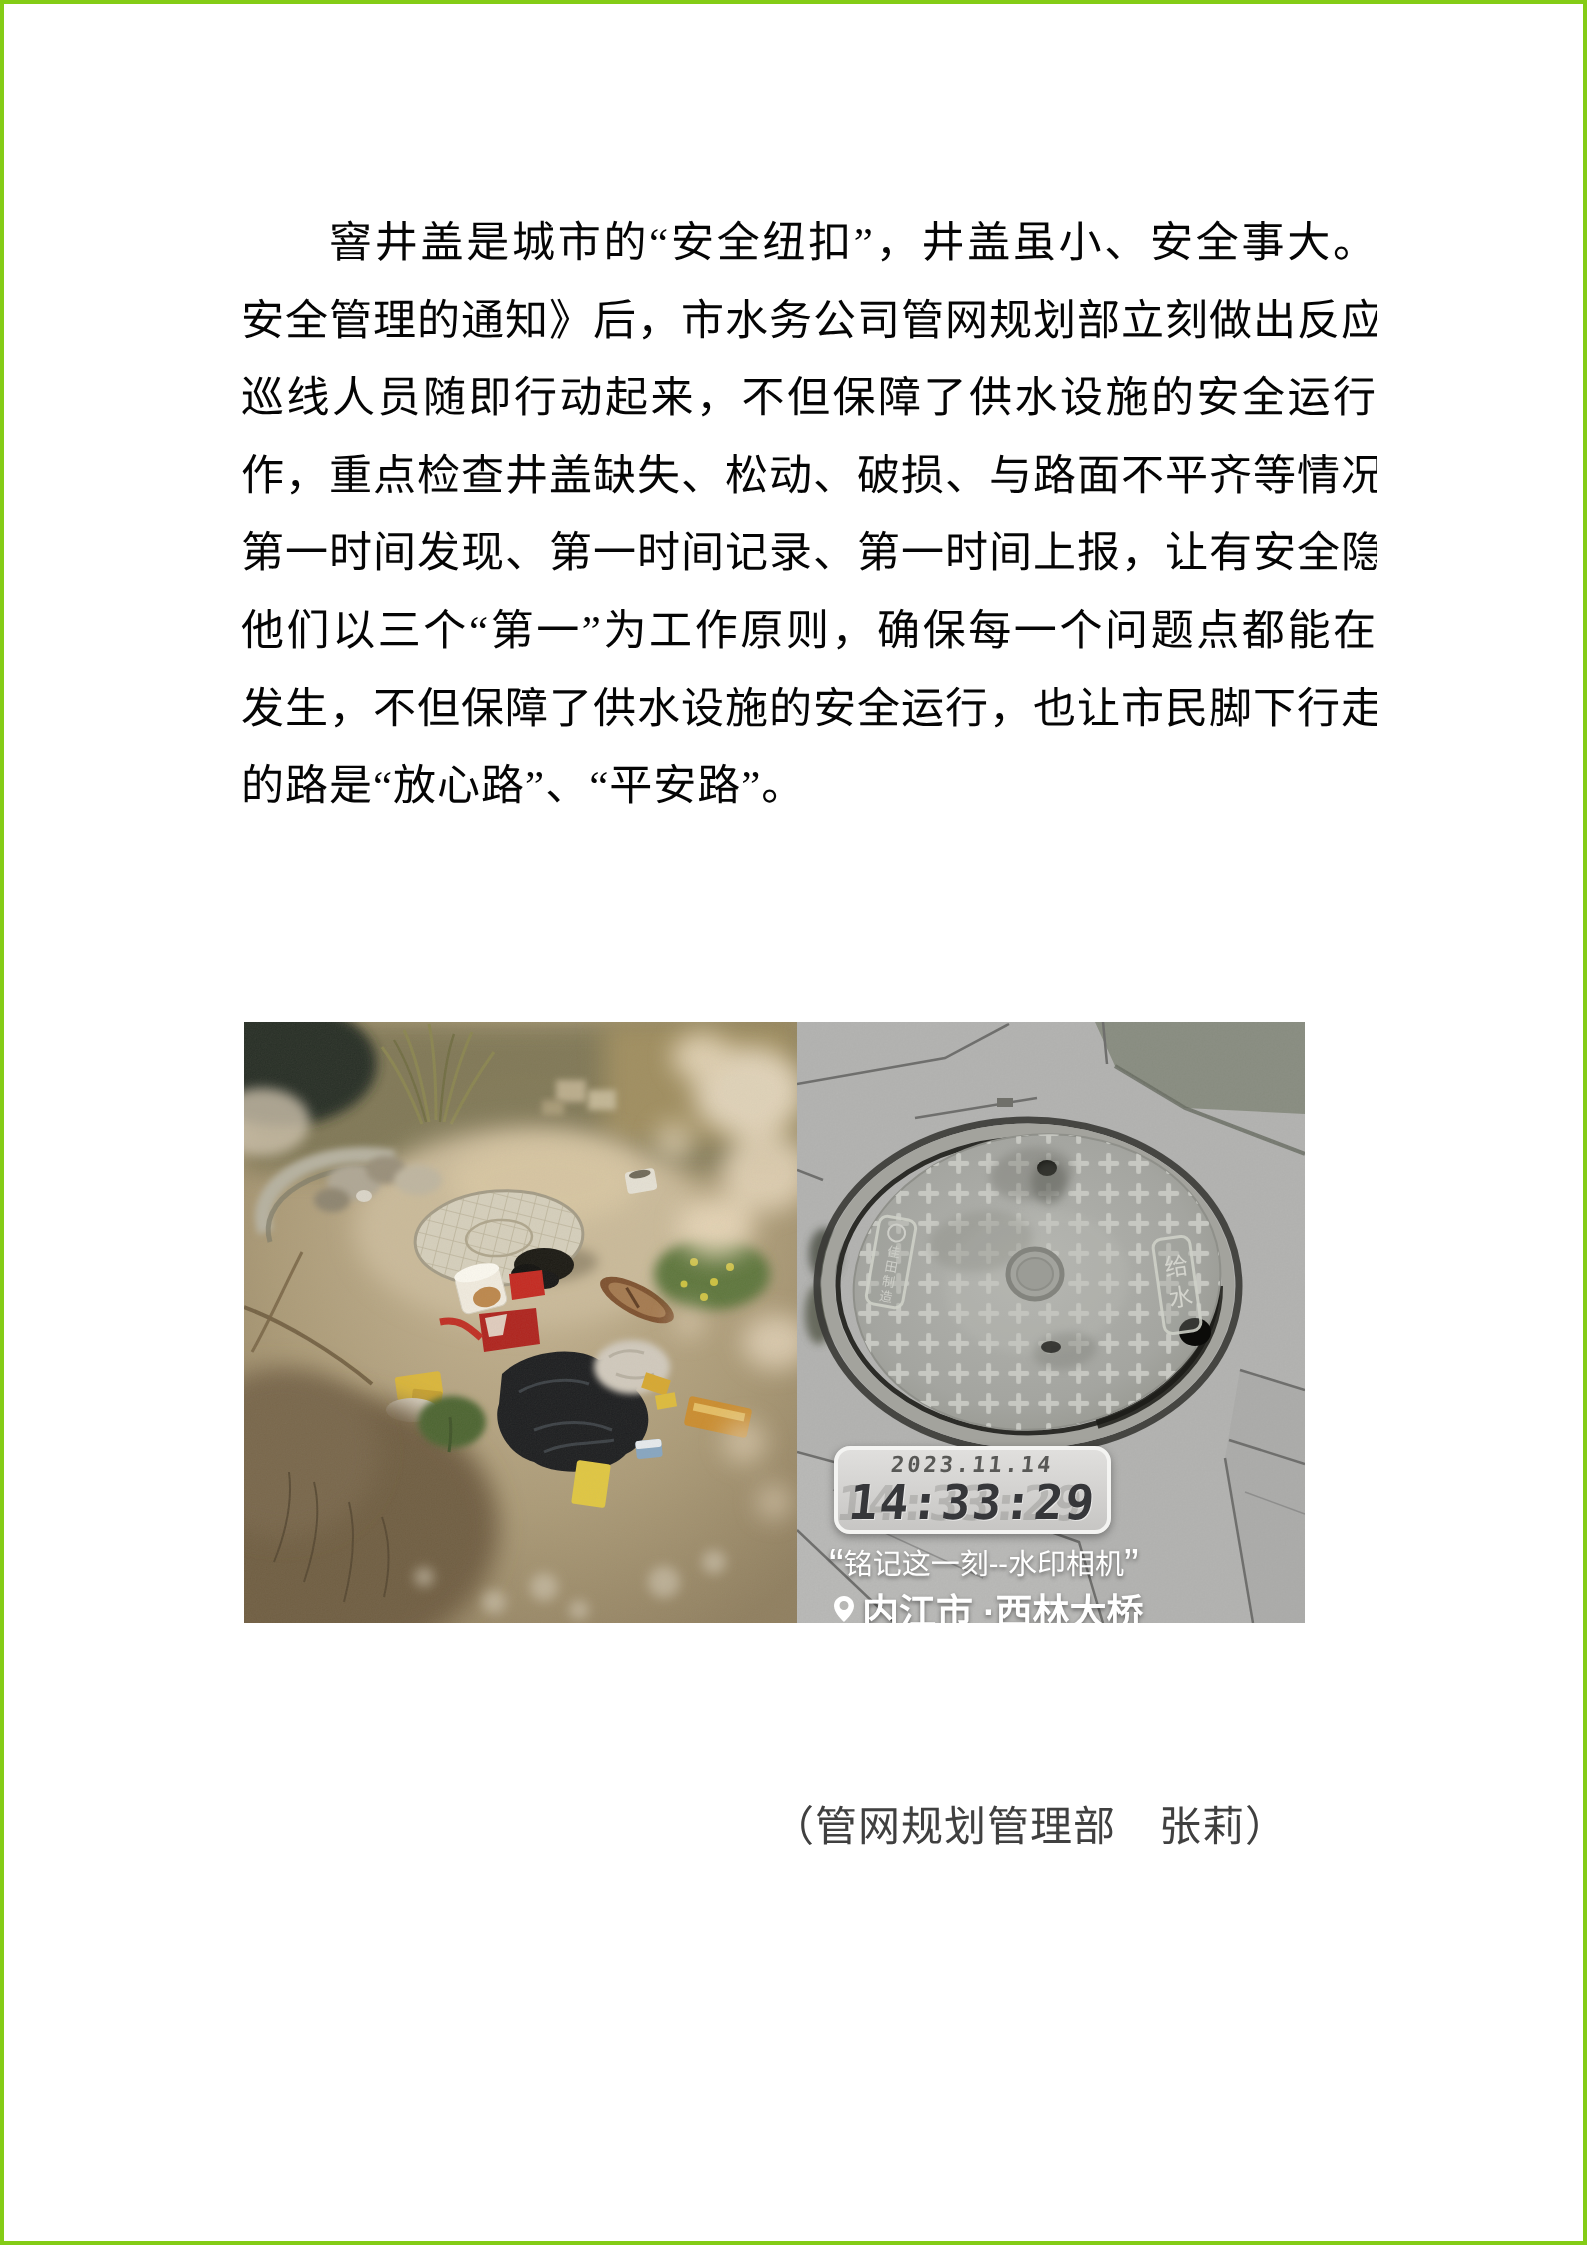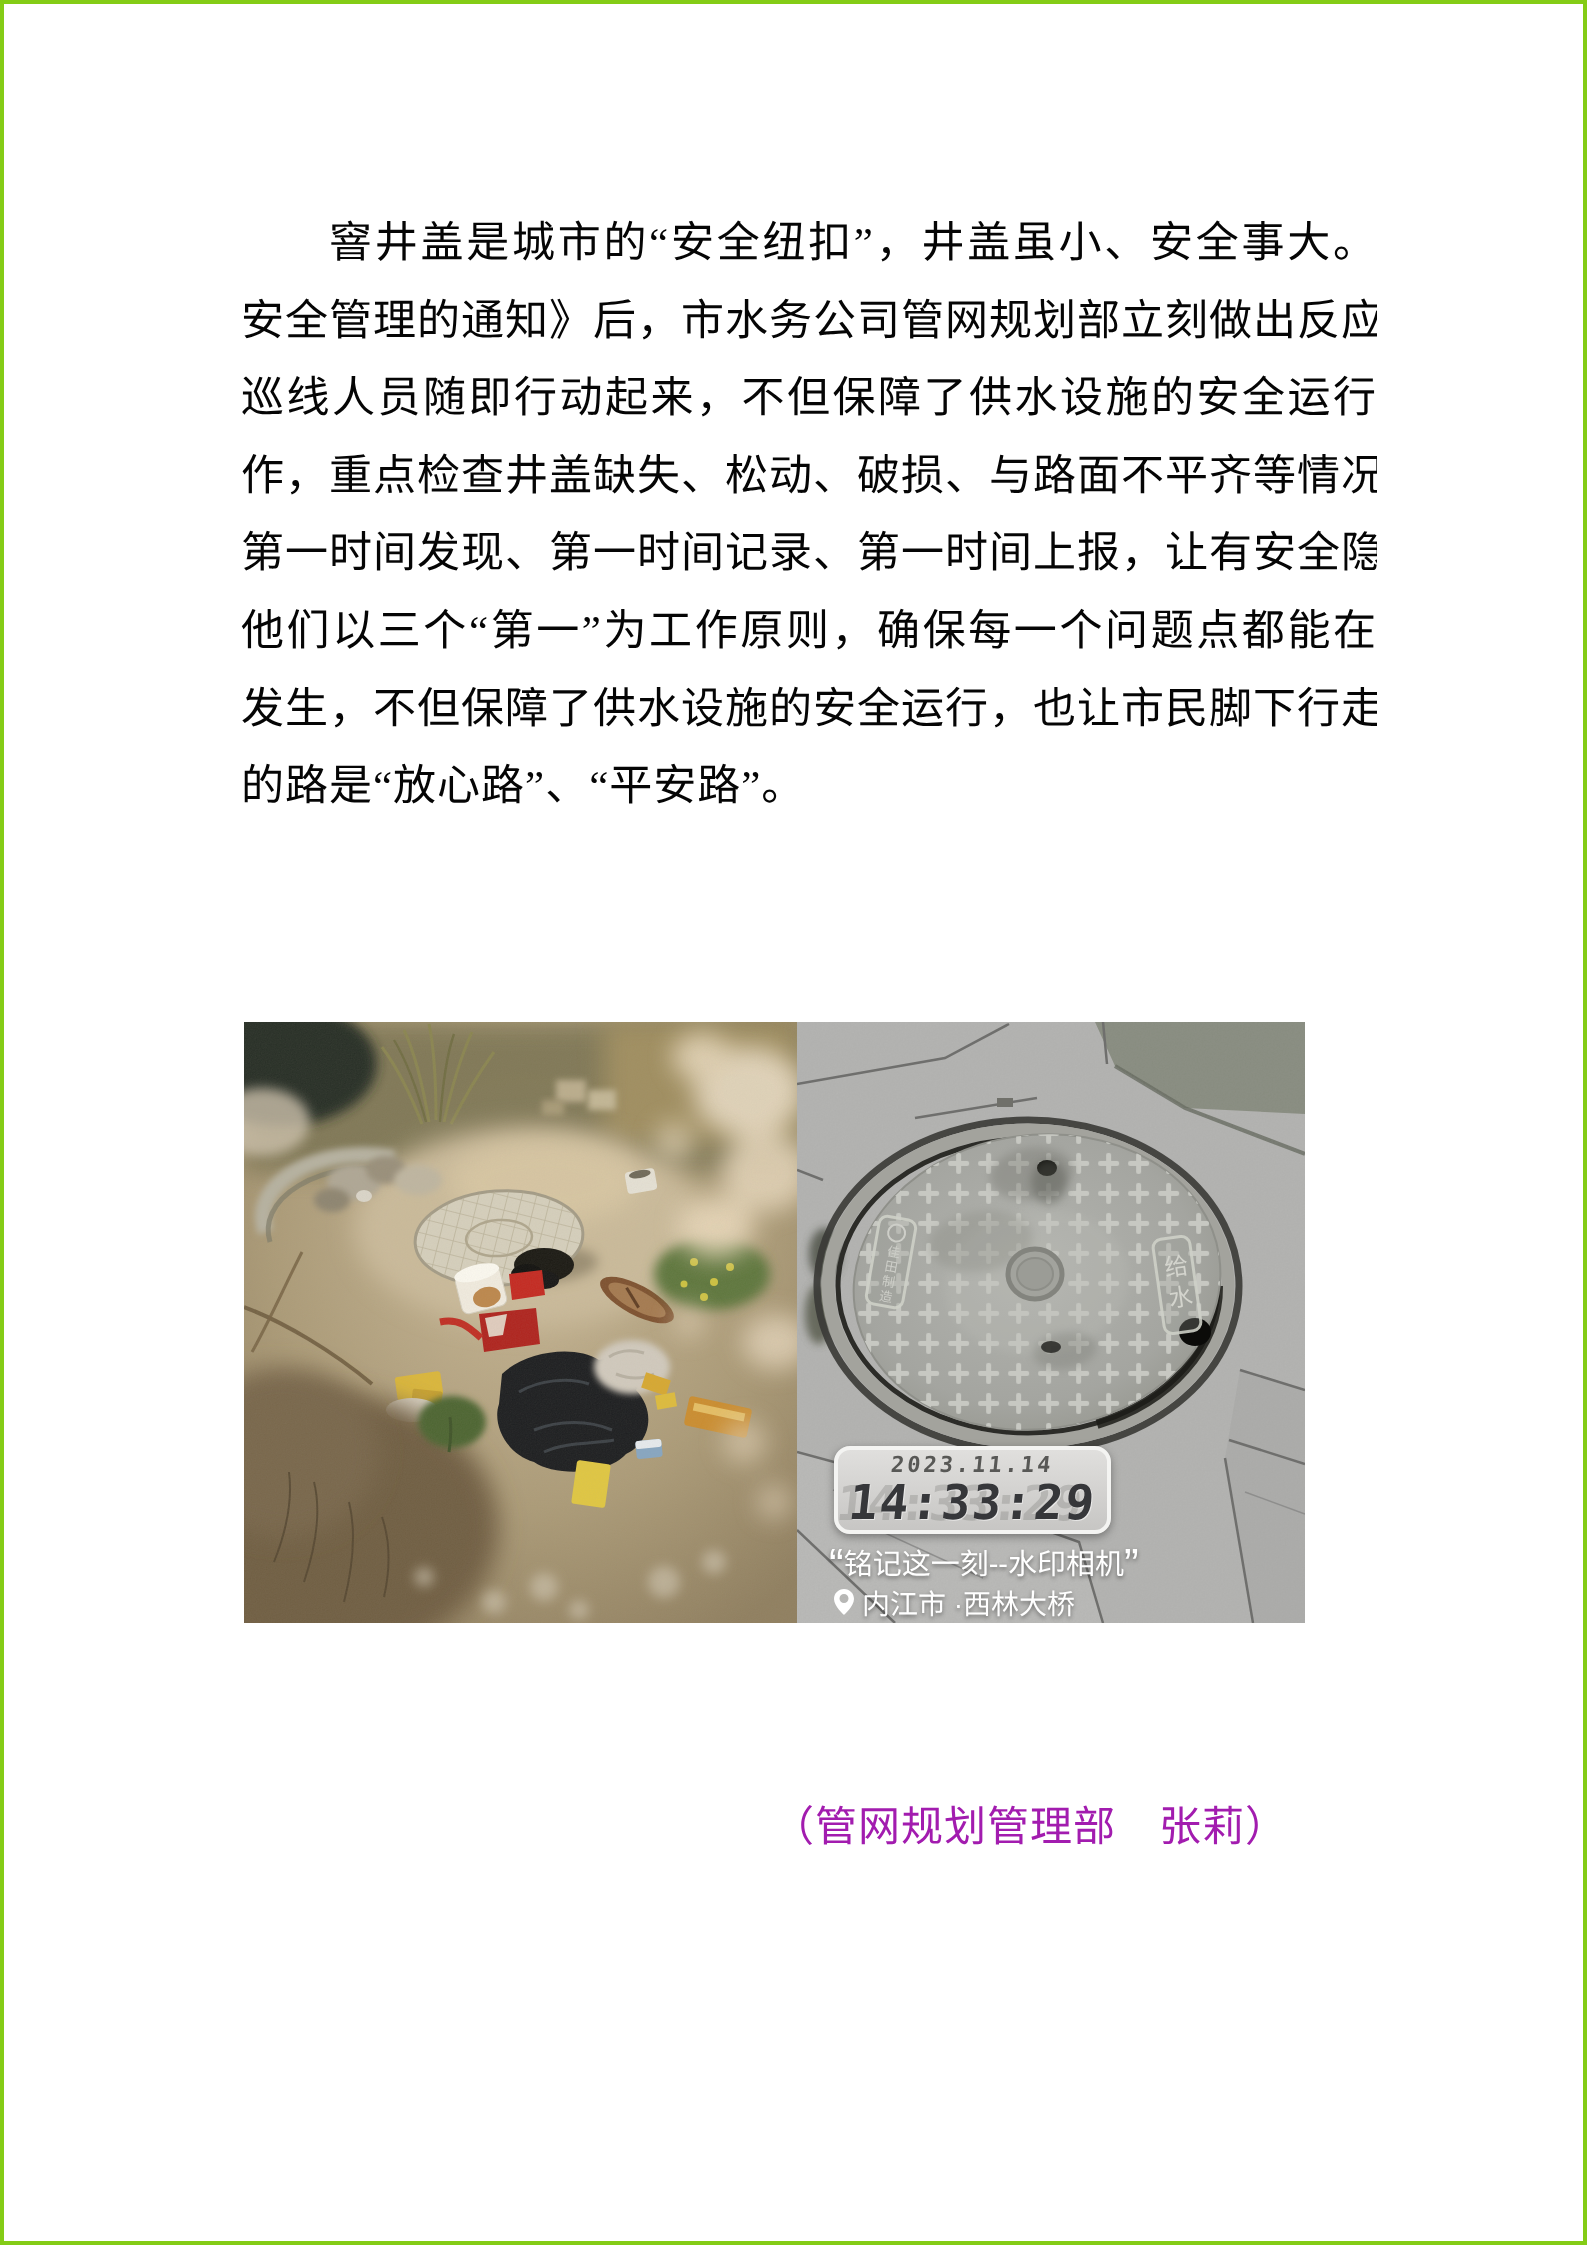--- a/index.html
+++ b/index.html
@@ -113,30 +113,30 @@
     font-weight:normal;font-size:29px;
     text-shadow:0 2px 4px rgba(0,0,0,.45);
     white-space:nowrap;
   }
   .wm-slogan .q{font-size:44px;line-height:0;vertical-align:-6px;}
   .wm-loc{
     position:absolute;left:36px;top:560px;
     display:flex;align-items:center;gap:7px;
     color:#fff;
     font-family:"Liberation Sans","DejaVu Sans",sans-serif;
-    font-weight:normal;font-size:28px;
+    font-weight:bold;font-size:37px;
     text-shadow:0 2px 4px rgba(0,0,0,.45);
     white-space:nowrap;
   }
   .wm-loc svg{display:block;}
 
   
   .signature{
     position:absolute;left:768px;top:1788px;
-    font-size:42px;letter-spacing:1px;color:#a21caf;
+    font-size:42px;letter-spacing:1px;color:#404040;
     white-space:nowrap;
   }
 </style>
 </head>
 <body>
 
 <div class="page">
 
   <div class="article">
     <div class="line first">窨井盖是城市的“安全纽扣”，井盖虽小、安全事大。</div>

